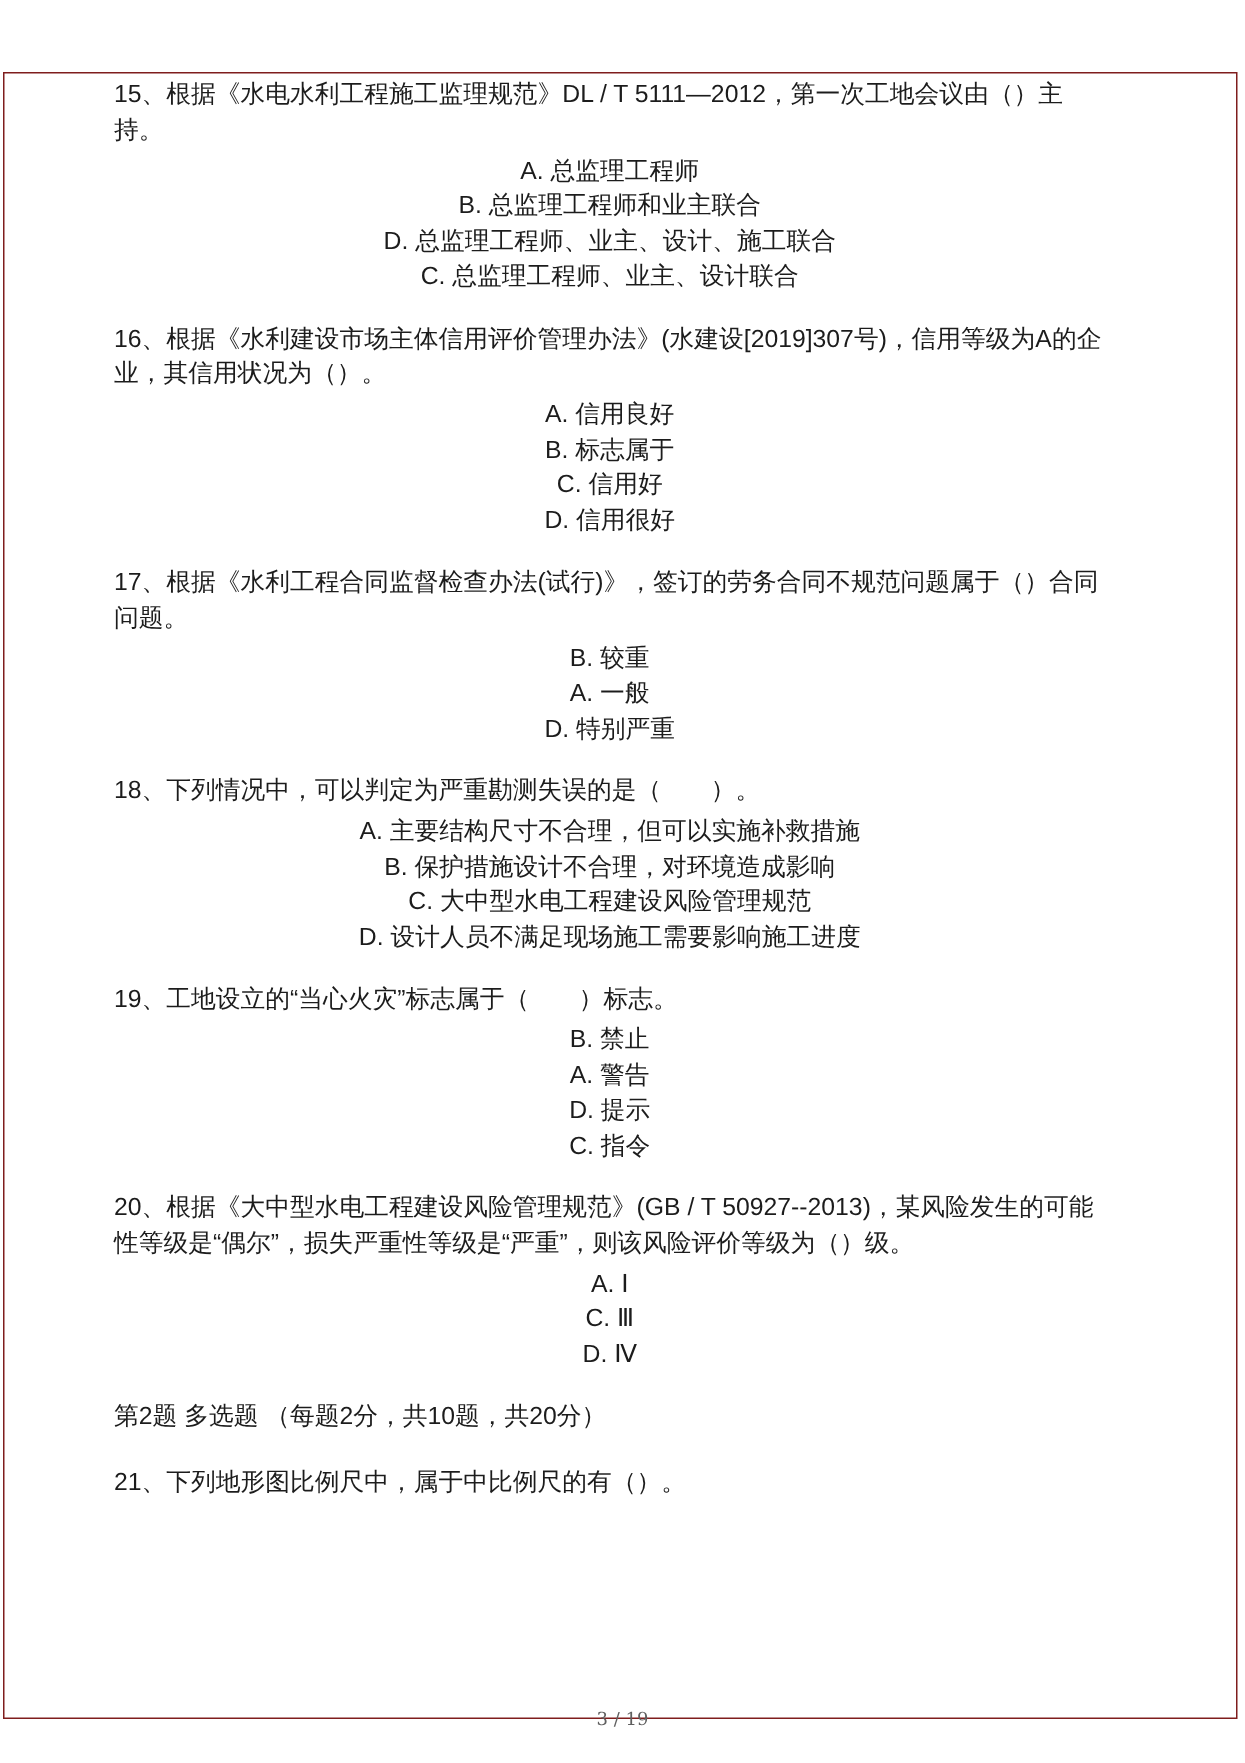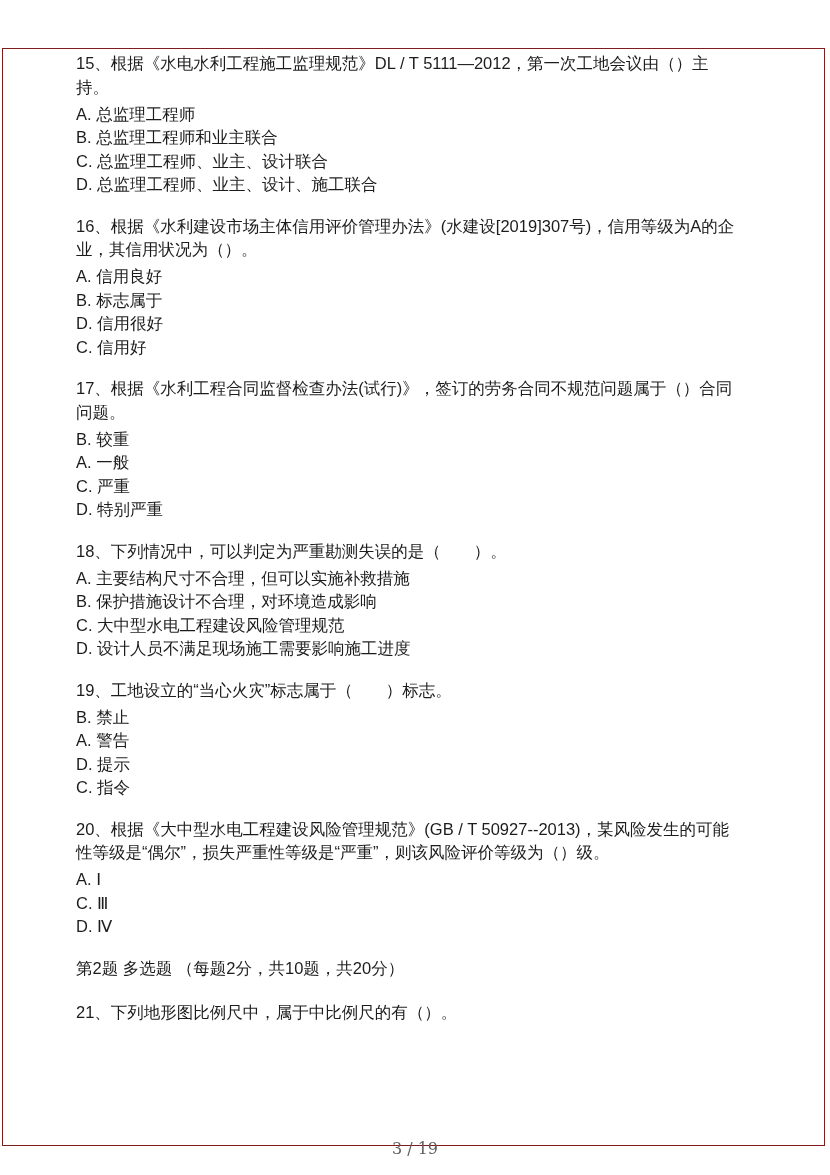--- a/index.html
+++ b/index.html
@@ -30,72 +30,72 @@
   .question {
     font-size: 16.5px;
     line-height: 23.5px;
     margin: 0 0 18px 0;
   }
   .q-text {
     margin: 0;
   }
   .options {
     margin: 3.5px 0 0 0;
+    text-align: center;
   }
   .option {
     white-space: pre-wrap;
   }
   .section-heading {
     font-size: 16.5px;
     line-height: 23.5px;
     font-weight: 400;
     margin: 0 0 20.5px 0;
   }
   .footer {
     position: absolute;
     top: 1139px;
     left: 0;
     width: 830px;
     text-align: center;
     font-family: "DejaVu Serif", serif;
-    font-size: 16px;
+    font-size: 12px;
     color: #5f5f5f;
   }
 </style>
 </head>
 <body>
 
 <div class="page">
 
   <div class="question">
     <p class="q-text">15、根据《水电水利工程施工监理规范》DL / T 5111—2012，第一次工地会议由（）主持。</p>
     <div class="options">
       <div class="option">A. 总监理工程师</div>
       <div class="option">B. 总监理工程师和业主联合</div>
+      <div class="option">D. 总监理工程师、业主、设计、施工联合</div>
       <div class="option">C. 总监理工程师、业主、设计联合</div>
-      <div class="option">D. 总监理工程师、业主、设计、施工联合</div>
     </div>
   </div>
 
   <div class="question">
     <p class="q-text">16、根据《水利建设市场主体信用评价管理办法》(水建设[2019]307号)，信用等级为A的企业，其信用状况为（）。</p>
     <div class="options">
       <div class="option">A. 信用良好</div>
       <div class="option">B. 标志属于</div>
+      <div class="option">C. 信用好</div>
       <div class="option">D. 信用很好</div>
-      <div class="option">C. 信用好</div>
     </div>
   </div>
 
   <div class="question">
     <p class="q-text">17、根据《水利工程合同监督检查办法(试行)》，签订的劳务合同不规范问题属于（）合同问题。</p>
     <div class="options">
       <div class="option">B. 较重</div>
       <div class="option">A. 一般</div>
-      <div class="option">C. 严重</div>
       <div class="option">D. 特别严重</div>
     </div>
   </div>
 
   <div class="question">
     <p class="q-text">18、下列情况中，可以判定为严重勘测失误的是（　　）。</p>
     <div class="options">
       <div class="option">A. 主要结构尺寸不合理，但可以实施补救措施</div>
       <div class="option">B. 保护措施设计不合理，对环境造成影响</div>
       <div class="option">C. 大中型水电工程建设风险管理规范</div>

